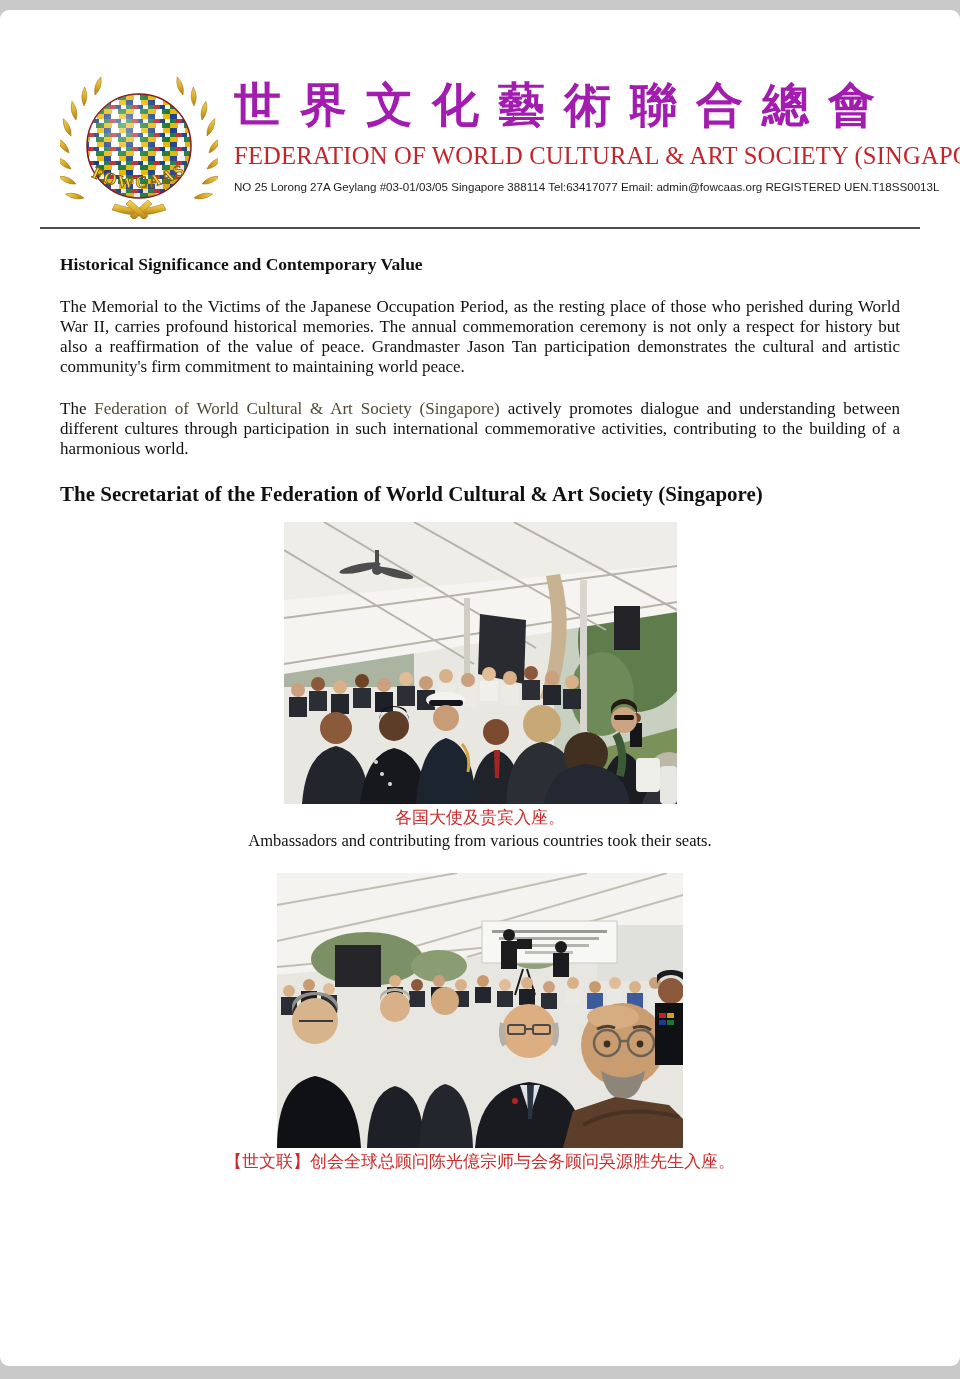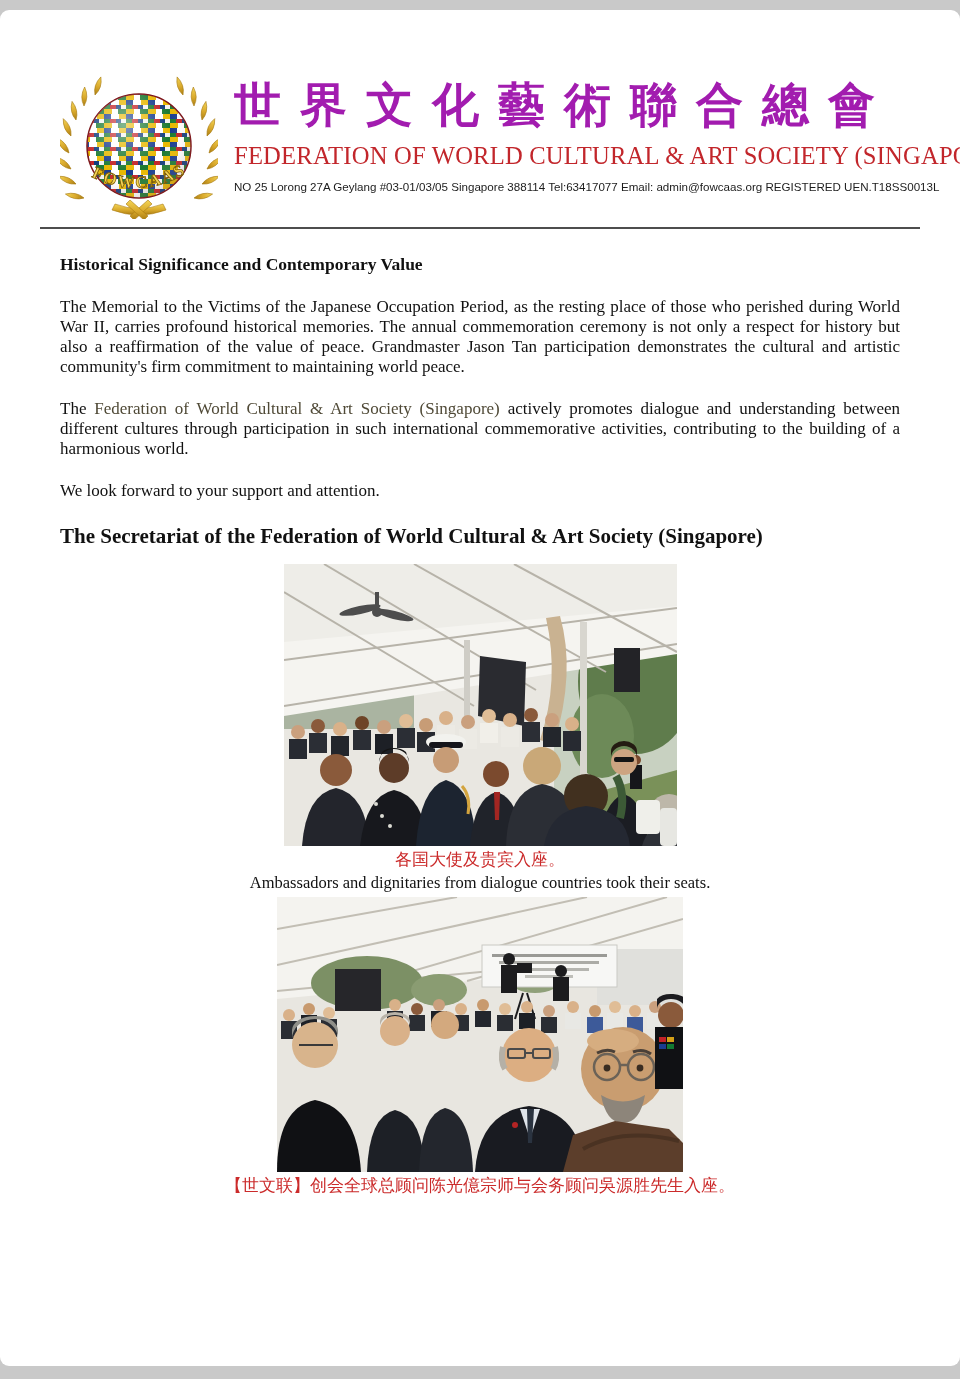--- a/index.html
+++ b/index.html
@@ -55,21 +55,21 @@
     text-align:justify;margin:22px 0 0 0;
   }
   .org-inline{color:#4f4936;}
   .signoff{
     font-size:21px;font-weight:bold;line-height:22.5px;
     margin:24px 0 0 0;
   }
   
   .figwrap{text-align:center;}
   .fig1{margin-top:16px;}
-  .fig2{margin-top:2px;}
+  .fig2{margin-top:20px;}
   .photo{display:block;margin:0 auto;}
   .cap-zh{
     color:#CB2B2B;font-size:17px;line-height:21px;margin-top:3px;
     font-family:"DejaVu Sans", sans-serif;
     text-align:center;
   }
   .cap-en{
     font-size:16.5px;line-height:24px;margin:1px auto 0 auto;
     max-width:858px;color:#111;
   }
@@ -149,21 +149,20 @@
   </div>
 
   <hr class="rule">
 
   <h2 class="heading">Historical Significance and Contemporary Value</h2>
 
   <p class="para">The Memorial to the Victims of the Japanese Occupation Period, as the resting place of those who perished during World War II, carries profound historical memories. The annual commemoration ceremony is not only a respect for history but also a reaffirmation of the value of peace. Grandmaster Jason Tan participation demonstrates the cultural and artistic community's firm commitment to maintaining world peace.</p>
 
   <p class="para"><span>The </span><span class="org-inline">Federation of World Cultural &amp; Art Society (Singapore)</span><span> actively promotes dialogue and understanding between different cultures through participation in such international commemorative activities, contributing to the building of a harmonious world.</span></p>
 
-  <p class="para">We look forward to your support and attention.</p>
 
   <div class="signoff">
     <div>The Secretariat of the Federation of World Cultural &amp; Art Society (Singapore)</div>
   </div>
 
   <div class="figwrap fig1">
     <svg class="photo" width="393" height="282" viewBox="0 0 393 282" role="img">
       <rect width="393" height="282" fill="#e9e7e1"></rect>
 
       <rect x="270" y="35" width="123" height="200" fill="#c8d1c1"></rect>
@@ -261,21 +260,21 @@
         <circle cx="385" cy="250" r="20" fill="#bdb7a9"></circle>
         <path d="M358,282 q6,-22 27,-24 q18,2 8,24 z" fill="#2e3138"></path>
       </g>
 
       <g>
         <rect x="352" y="236" width="24" height="34" rx="4" fill="#efefea"></rect>
         <rect x="376" y="244" width="17" height="38" rx="4" fill="#e7e7e2"></rect>
       </g>
     </svg>
     <div class="cap-zh">各国大使及贵宾入座。</div>
-    <div class="cap-en">Ambassadors and dignitaries from dialogue countries took their seats.</div>
+    <div class="cap-en">Ambassadors and contributing from various countries took their seats.</div>
   </div>
 
   <div class="figwrap fig2">
     <svg class="photo" width="406" height="275" viewBox="0 0 406 275" role="img">
       <rect width="406" height="275" fill="#e8e6e0"></rect>
 
       <g>
         <polygon points="0,0 406,0 406,64 0,102" fill="#f4f3ef"></polygon>
         <g stroke="#c2beb4" stroke-width="2" fill="none">
           <line x1="0" y1="32" x2="180" y2="0"></line>

